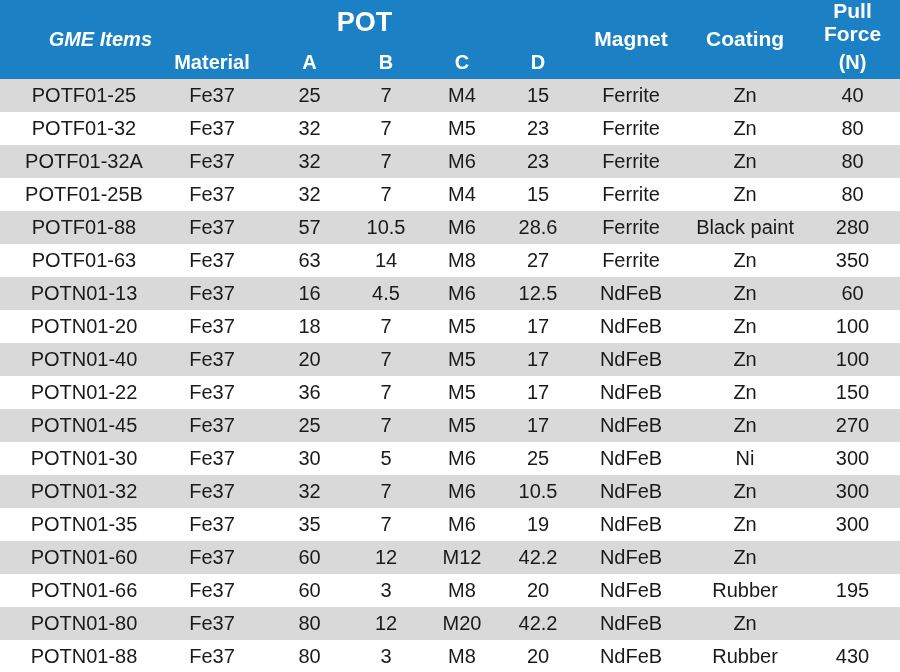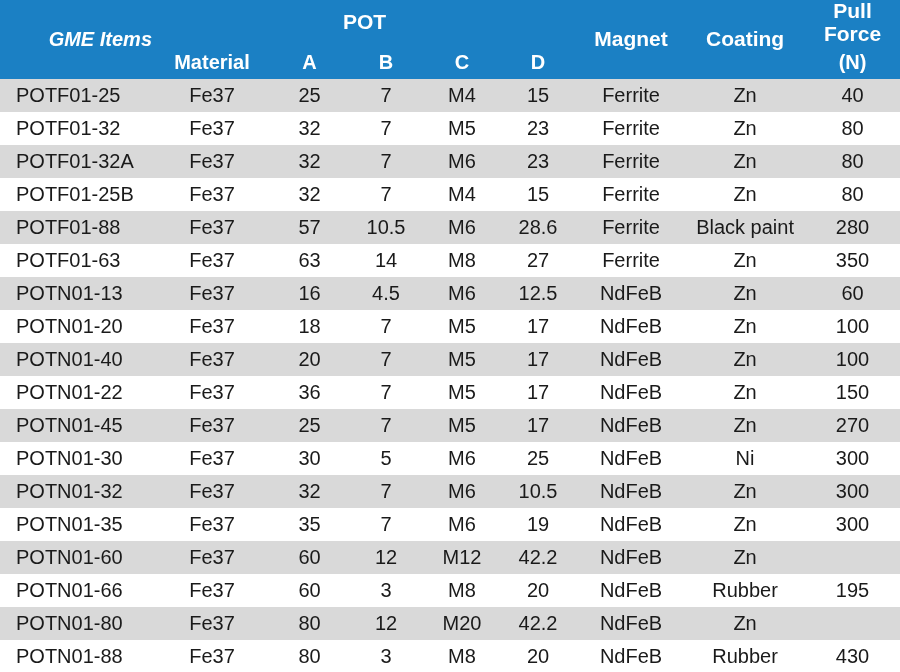--- a/index.html
+++ b/index.html
@@ -28,21 +28,21 @@
     font-size: 21px;
     line-height: 1.08;
   }
   th.h-gme {
     font-size: 20px;
     padding-left: 12px;
     text-align: right;
     font-style: italic;
   }
   th.h-pot-group {
-    font-size: 21px;
+    font-size: 27px;
     height: 32px;
     margin-top: 40px;
   }
   th.h-sub {
     font-size: 20px;
     height: 34px;
   }
   th.h-pull {
     font-size: 21px;
   }
@@ -56,21 +56,21 @@
     white-space: nowrap;
     overflow: hidden;
   }
   tbody tr.odd td {
     background: #d9d9d9;
   }
   tbody tr.even td {
     background: #ffffff;
   }
   td.c-item {
-    text-align: left;
+    text-align: center;
     padding-left: 16px;
   }
   
   col.w-item    { width: 152px; }
   col.w-mat     { width: 120px; }
   col.w-a       { width: 75px; }
   col.w-b       { width: 78px; }
   col.w-c       { width: 74px; }
   col.w-d       { width: 78px; }
   col.w-magnet  { width: 108px; }

